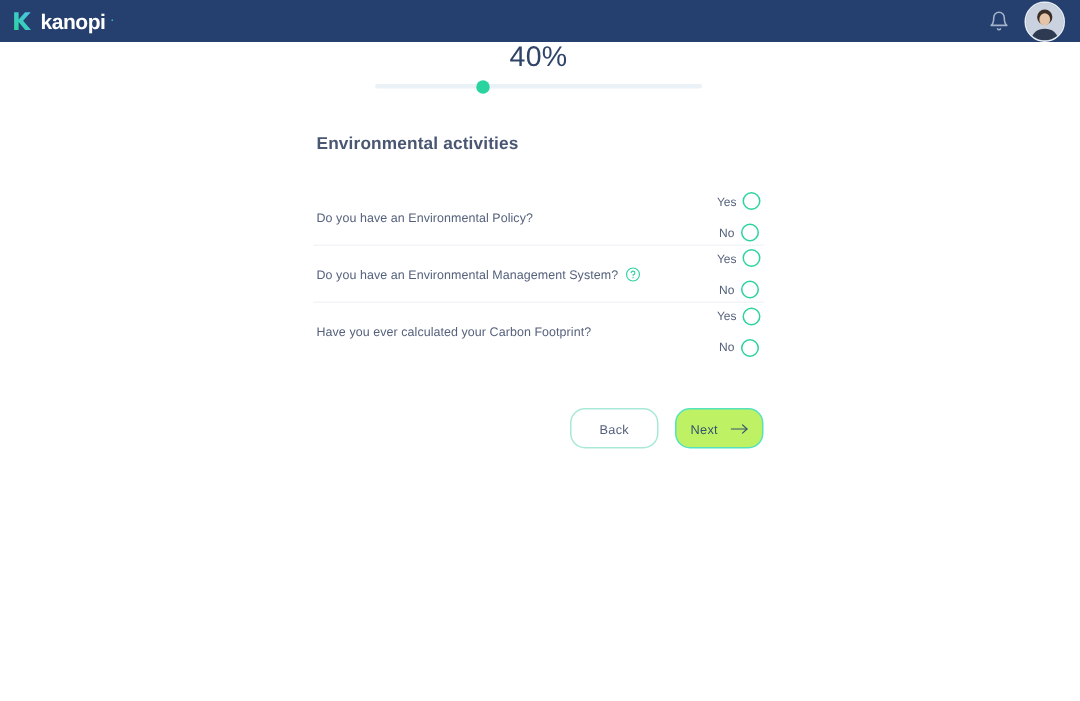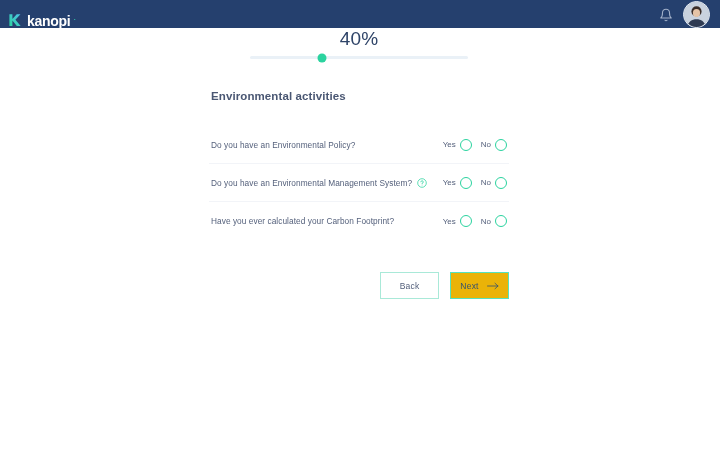--- a/index.html
+++ b/index.html
@@ -14,21 +14,21 @@
     color: #3d4a66;
     overflow: hidden;
   }
 
   
   .header {
     position: relative;
     height: 28px;
     background: #25406e;
     display: flex;
-    align-items: flex-end;
+    align-items: center;
     justify-content: space-between;
     padding: 0 10px 0 8px;
     box-sizing: border-box;
   }
   .brand {
     display: flex;
     align-items: center;
     gap: 4px;
   }
   .brand-mark {
@@ -149,20 +149,21 @@
     width: 10px;
     height: 10px;
     display: block;
     flex: none;
   }
 
   .answers {
     display: flex;
     align-items: center;
     gap: 9px;
+    flex-direction: column;
   }
   .opt {
     display: flex;
     align-items: center;
     gap: 4px;
   }
   .opt-label {
     font-size: 8px;
     color: #55617c;
   }
@@ -179,36 +180,36 @@
   
   .actions {
     display: flex;
     justify-content: flex-end;
     gap: 11px;
     margin-top: 32px;
   }
   .btn {
     height: 27px;
     width: 59px;
-    border-radius: 0;
+    border-radius: 10px;
     font-size: 8.5px;
     display: flex;
     align-items: center;
     justify-content: center;
     box-sizing: border-box;
     cursor: pointer;
     letter-spacing: 0.2px;
   }
   .btn-back {
     background: #ffffff;
     border: 1px solid #a9e9d8;
     color: #55617c;
   }
   .btn-next {
-    background: #eab308;
+    background: #bef264;
     border: 1px solid #55e3be;
     color: #35526f;
     gap: 8px;
   }
   .arrow-icon {
     width: 12px;
     height: 8px;
     display: block;
   }
 </style>

